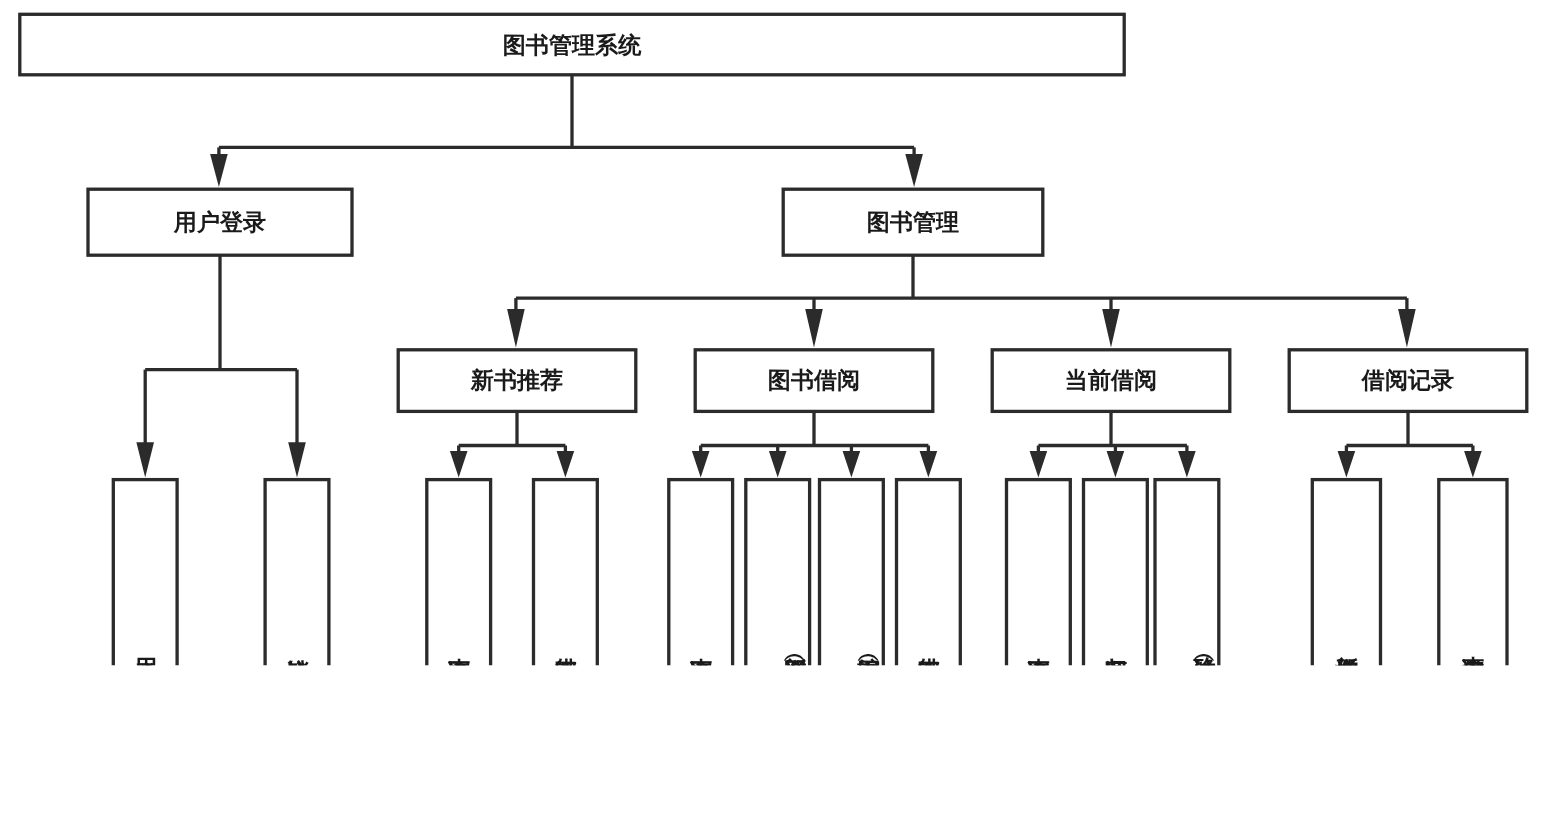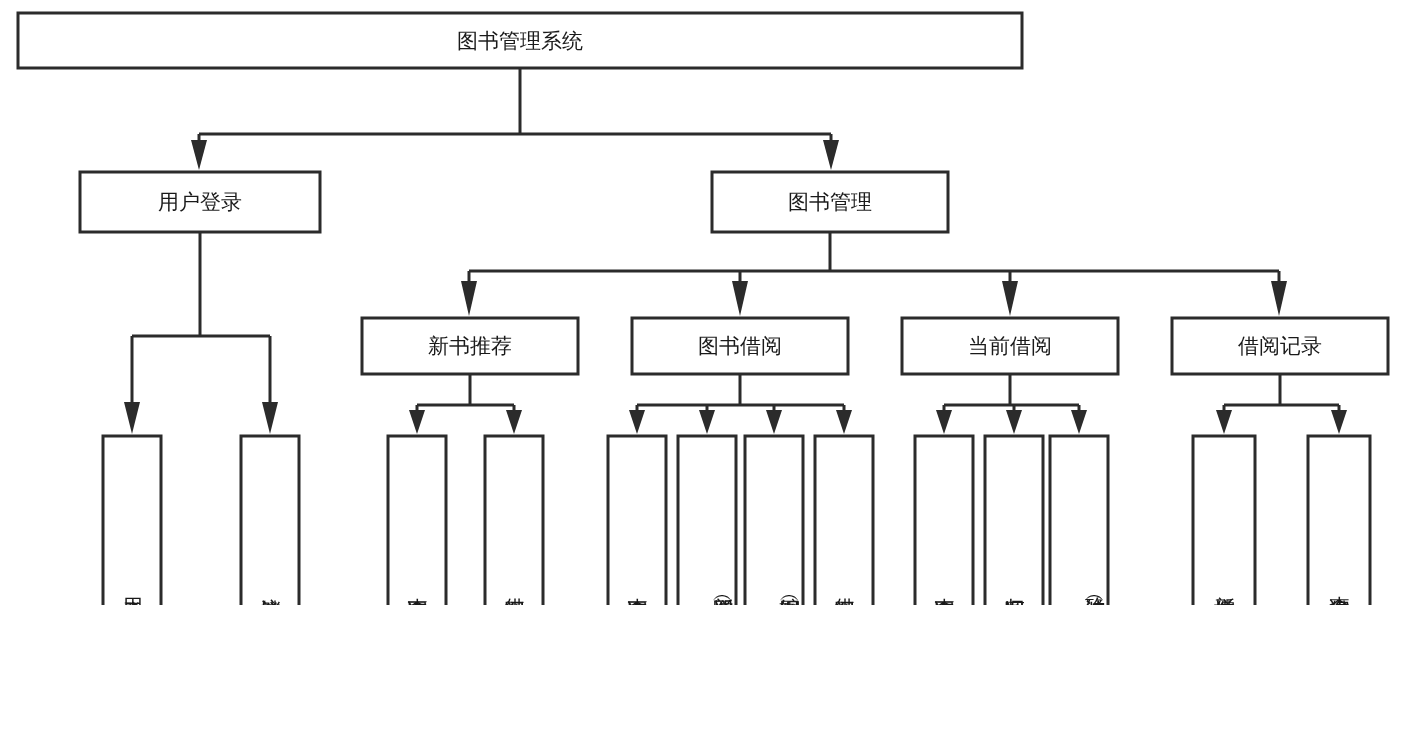--- a/index.html
+++ b/index.html
@@ -10,20 +10,21 @@
   }
   body {
     font-family: "DejaVu Sans", "Liberation Sans", sans-serif;
   }
   #diagram-root {
     position: relative;
     width: 1405px;
     height: 605px;
     background: #ffffff;
     overflow: hidden;
+    font-weight: bold;
   }
   svg#tree-svg {
     position: absolute;
     left: 0;
     top: 0;
     width: 1405px;
     height: 747px;
     display: block;
   }
   .node-rect {

